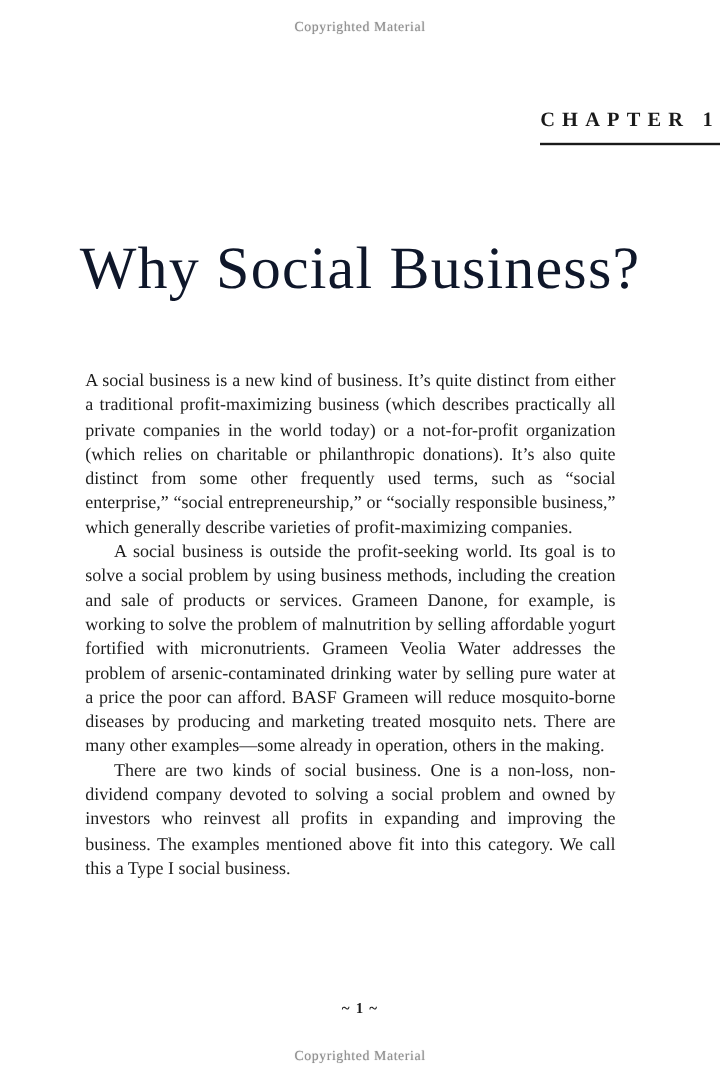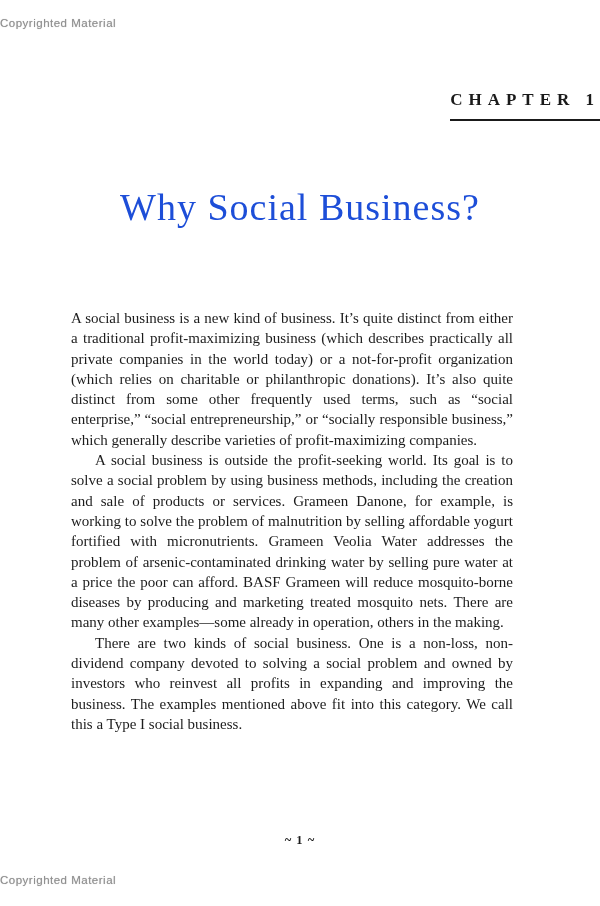--- a/index.html
+++ b/index.html
@@ -14,22 +14,22 @@
     margin: 0 auto;
     background: #ffffff;
     font-family: "Liberation Serif", serif;
     color: #1c1c1c;
     overflow: hidden;
   }
   .copyright {
     position: absolute;
     left: 0;
     width: 100%;
-    text-align: left;
-    font-family: Liberation Sans, sans-serif;
+    text-align: center;
+    font-family: Liberation Serif, serif;
     font-size: 11.5px;
     letter-spacing: 0.5px;
     color: #8f8f8f;
     text-shadow: 0 0 1px #bbbbbb;
   }
   .copyright.top { top: 17px; }
   .copyright.bottom { top: 874px; }
 
   .chapter-block {
     position: absolute;
@@ -50,23 +50,23 @@
   }
 
   .page-title {
     position: absolute;
     top: 160px;
     left: 0;
     width: 100%;
     text-align: center;
     font-family: "Liberation Serif", serif;
     font-weight: 400;
-    font-size: 38px;
+    font-size: 50px;
     letter-spacing: 1px;
-    color: #1d4ed8;
+    color: #0f172a;
   }
 
   .body-text {
     position: absolute;
     top: 308px;
     left: 71px;
     width: 442px;
     text-align: justify;
     font-size: 15px;
     line-height: 20.3px;

